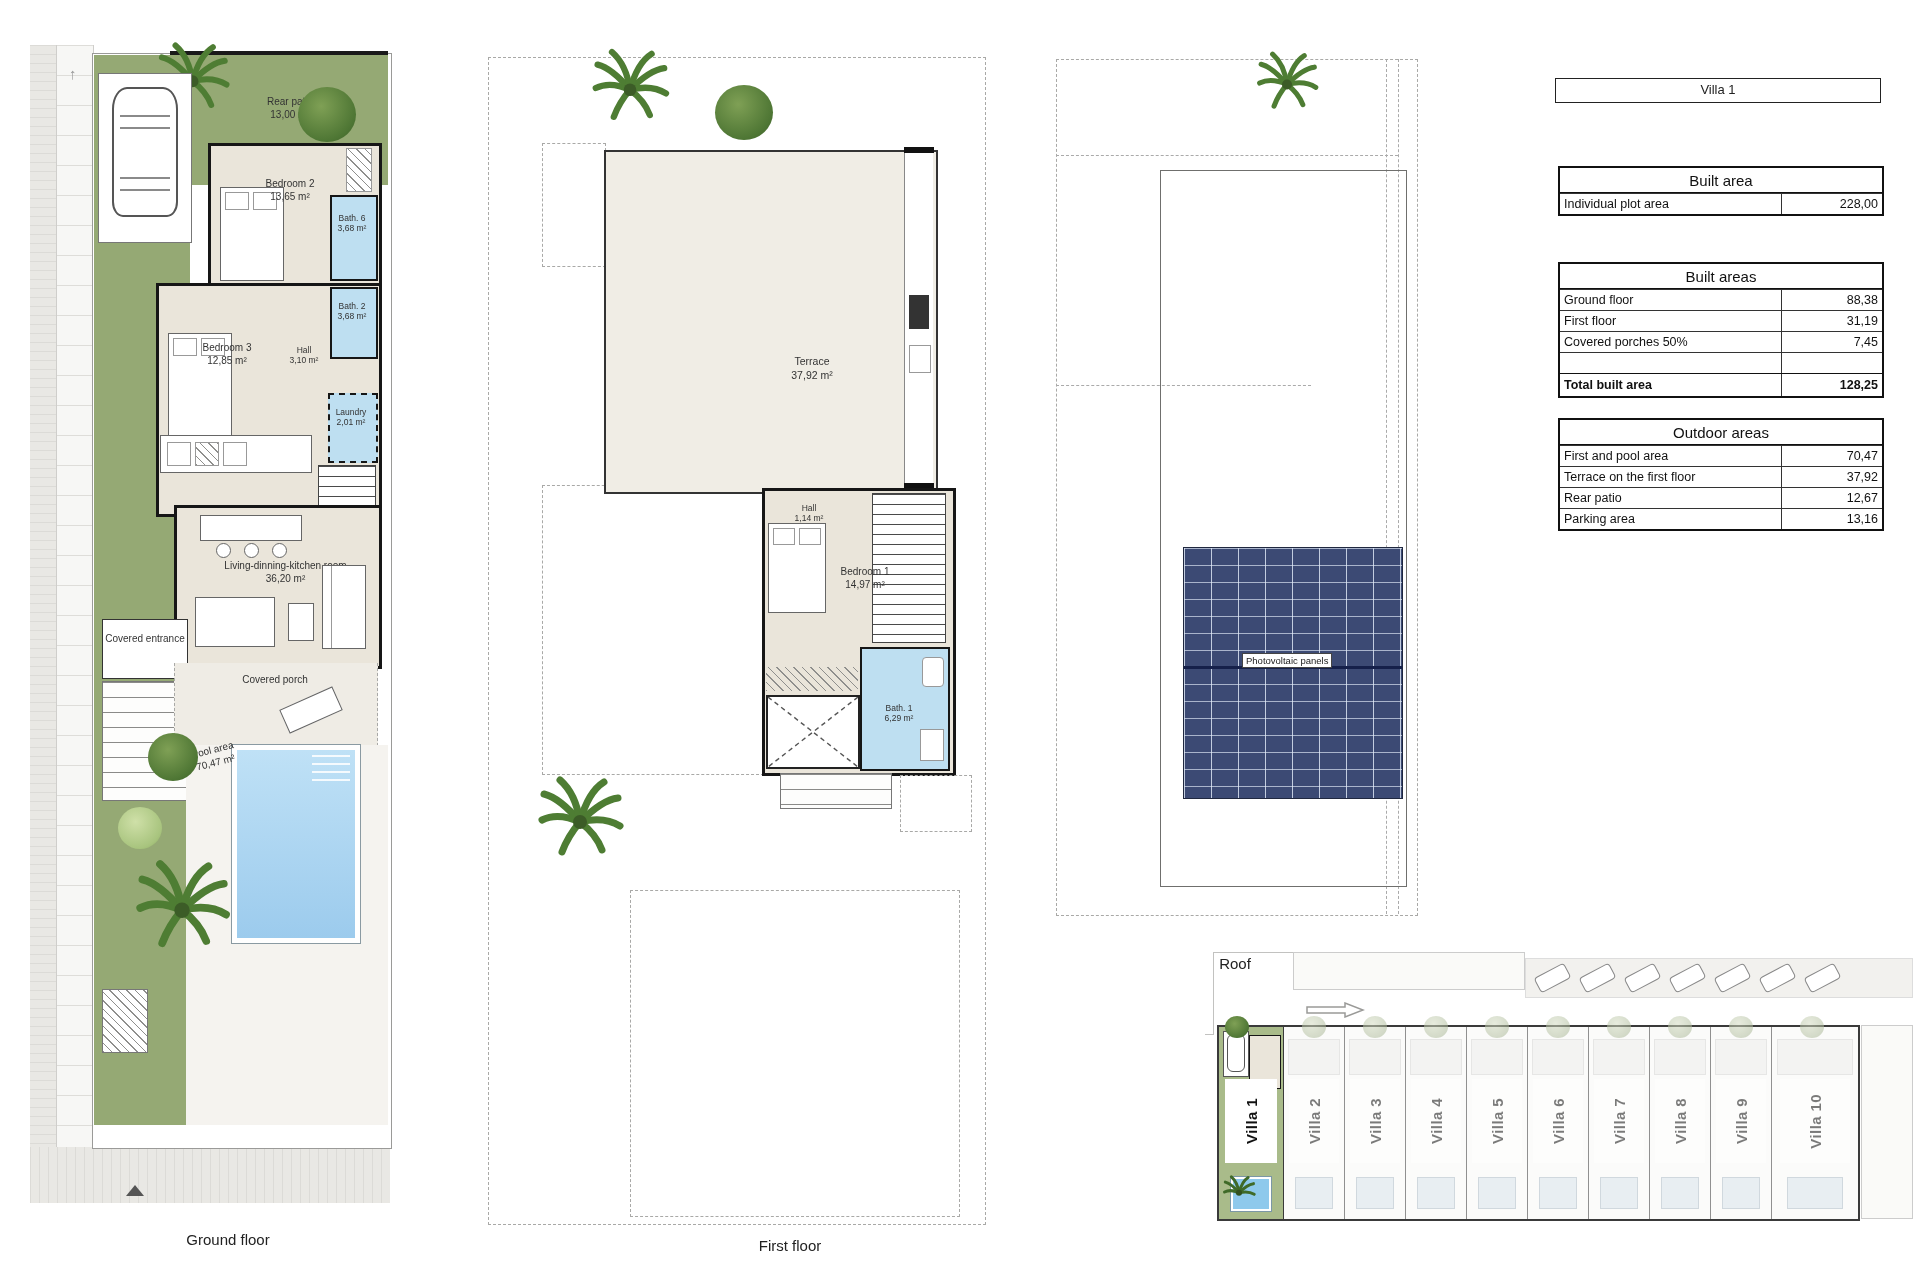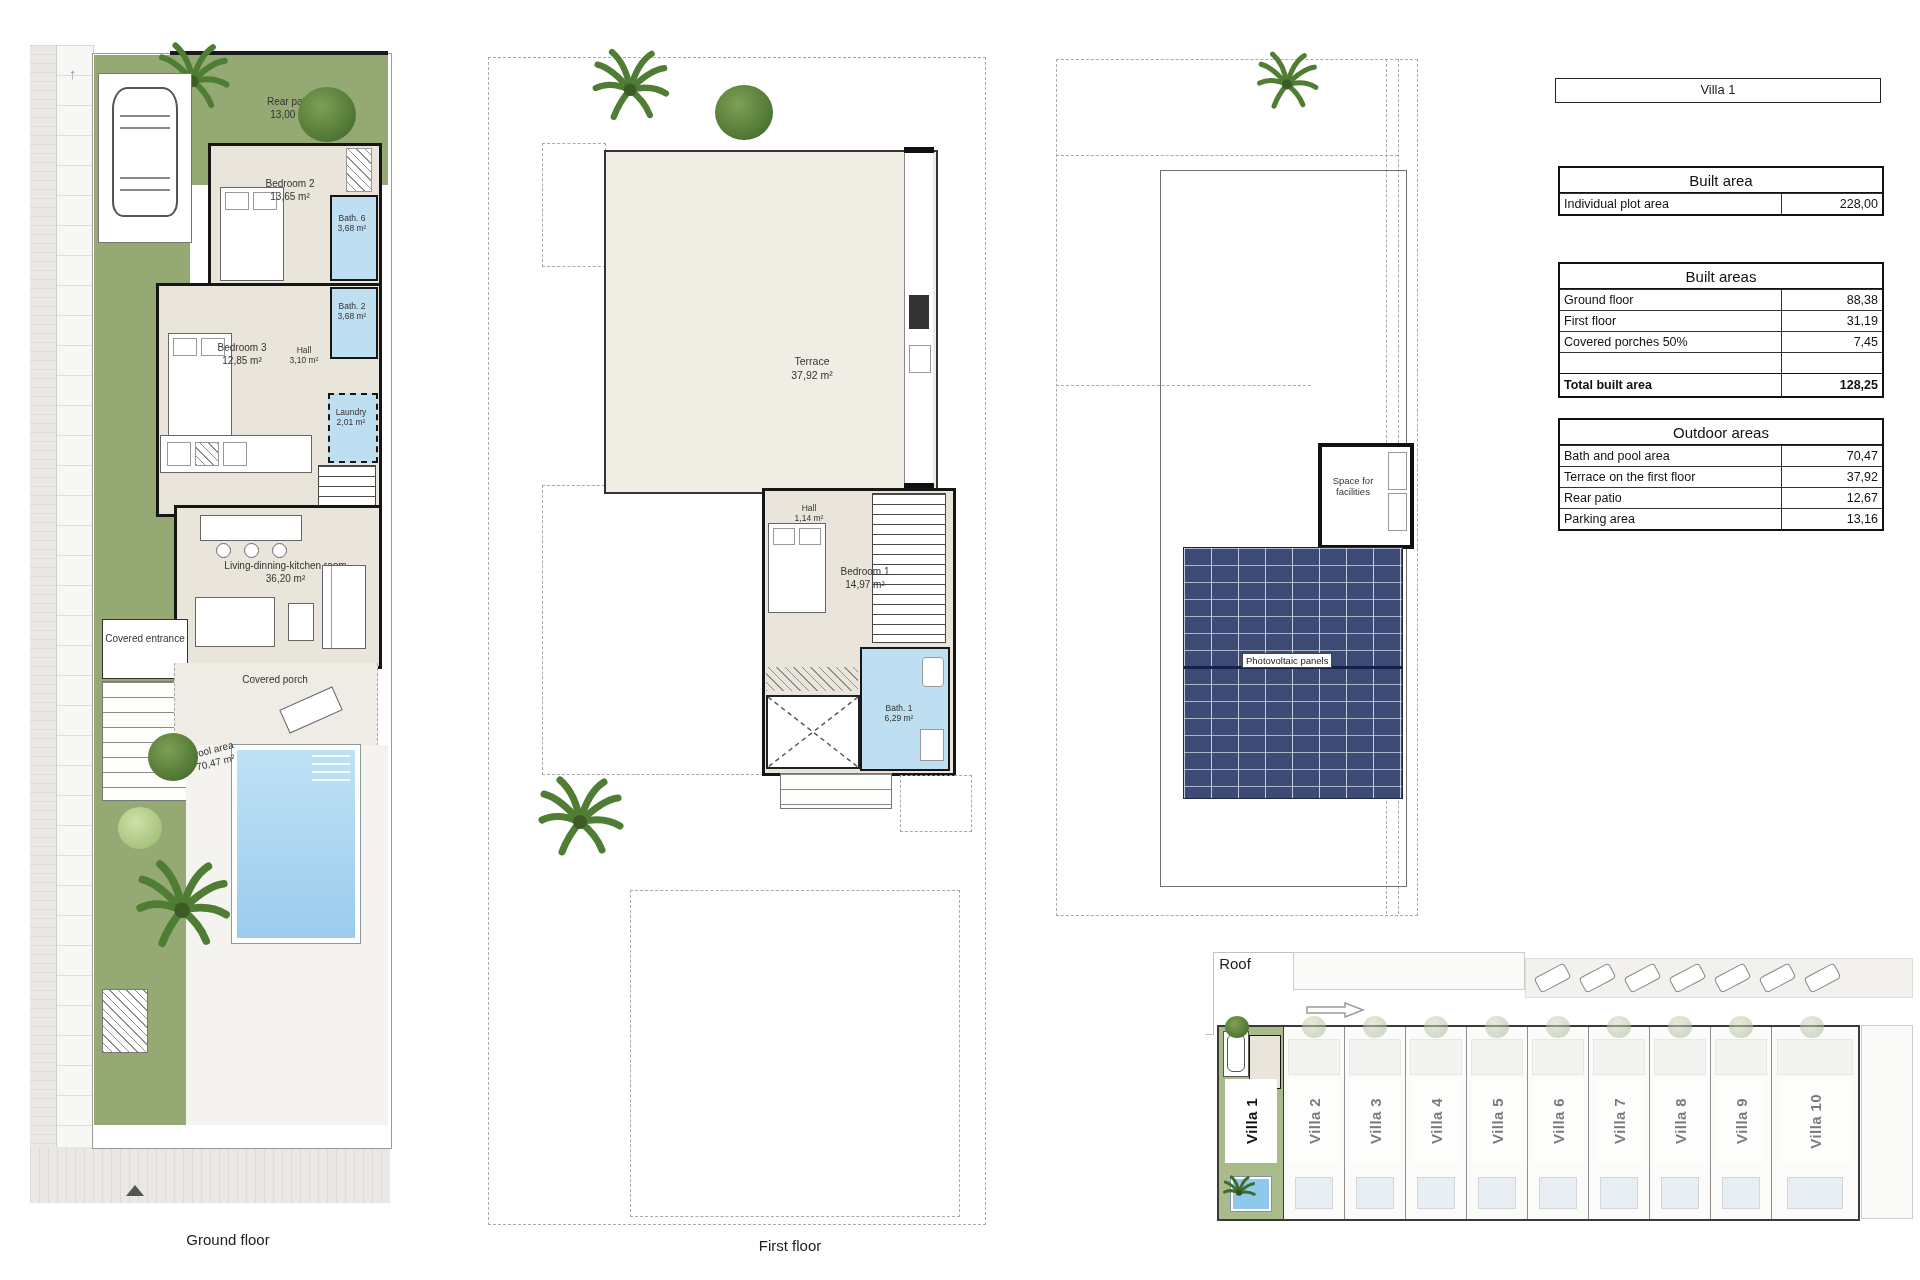--- a/index.html
+++ b/index.html
@@ -131,21 +131,21 @@
     <div class="lbl sm" style="left:298px;top:168px;width:48px;">
       <span>Bath. 6</span>
       <span>3,68 m²</span>
     </div>
 
     <div class="abs beige wall3" style="left:126px;top:238px;width:220px;height:228px;"></div>
     <div class="abs furn" style="left:138px;top:288px;width:62px;height:102px;">
       <div class="abs thing" style="left:4px;top:4px;width:22px;height:16px;background:#fff;"></div>
       <div class="abs thing" style="left:32px;top:4px;width:22px;height:16px;background:#fff;"></div>
     </div>
-    <div class="lbl" style="left:157px;top:296px;width:110px;">
+    <div class="lbl" style="left:142px;top:296px;width:110px;">
       <span>Bedroom 3</span>
       <span>12,85 m²</span>
     </div>
     <div class="lbl sm" style="left:244px;top:300px;width:60px;">
       <span>Hall</span>
       <span>3,10 m²</span>
     </div>
     <div class="abs blue wall2" style="left:300px;top:242px;width:44px;height:68px;"></div>
     <div class="lbl sm" style="left:298px;top:256px;width:48px;">
       <span>Bath. 2</span>
@@ -315,27 +315,20 @@
           <path d="M50 52 Q46 24 30 10"></path>
         <path d="M50 52 Q58 22 74 12"></path>
           <path d="M50 52 Q72 30 88 28"></path>
           <path d="M50 52 Q74 46 90 56"></path>
         <path d="M50 52 Q66 64 72 80"></path>
           <path d="M50 52 Q38 66 32 82"></path>
       </g>
         <circle cx="50" cy="52" r="7" fill="#3c5c27"></circle>
     </svg>
 
-    <div class="abs wall4" style="left:268px;top:388px;width:88px;height:98px;background:#fff;">
-      <div class="lbl sm" style="left:2px;top:28px;width:58px;font-size:9.5px;">
-        <span>Space for facilities</span>
-      </div>
-      <div class="abs thing" style="right:3px;top:5px;width:17px;height:36px;background:#fff;"></div>
-      <div class="abs thing" style="right:3px;top:46px;width:17px;height:36px;background:#fff;"></div>
-    </div>
 
     <div class="abs pv" style="left:133px;top:492px;width:218px;height:250px;">
       <div class="abs" style="left:0;top:118px;width:100%;height:3px;background:#15204a;"></div>
     </div>
     <div class="abs pvlabel" style="left:192px;top:598px;">Photovoltaic panels</div>
 
     <div class="cap" style="left:105px;top:900px;width:160px;">Roof</div>
   </section>
 
   <aside>
@@ -369,21 +362,21 @@
       </div>
       <div class="tr total">
         <div class="tl">Total built area</div>
         <div class="tv">128,25</div>
       </div>
     </div>
 
     <div class="tbl" style="left:1558px;top:418px;width:322px;">
       <div class="hd">Outdoor areas</div>
       <div class="tr">
-        <div class="tl">Bath and pool area</div>
+        <div class="tl">First and pool area</div>
         <div class="tv">70,47</div>
       </div>
       <div class="tr">
         <div class="tl">Terrace on the first floor</div>
         <div class="tv">37,92</div>
       </div>
       <div class="tr">
         <div class="tl">Rear patio</div>
         <div class="tv">12,67</div>
       </div>

